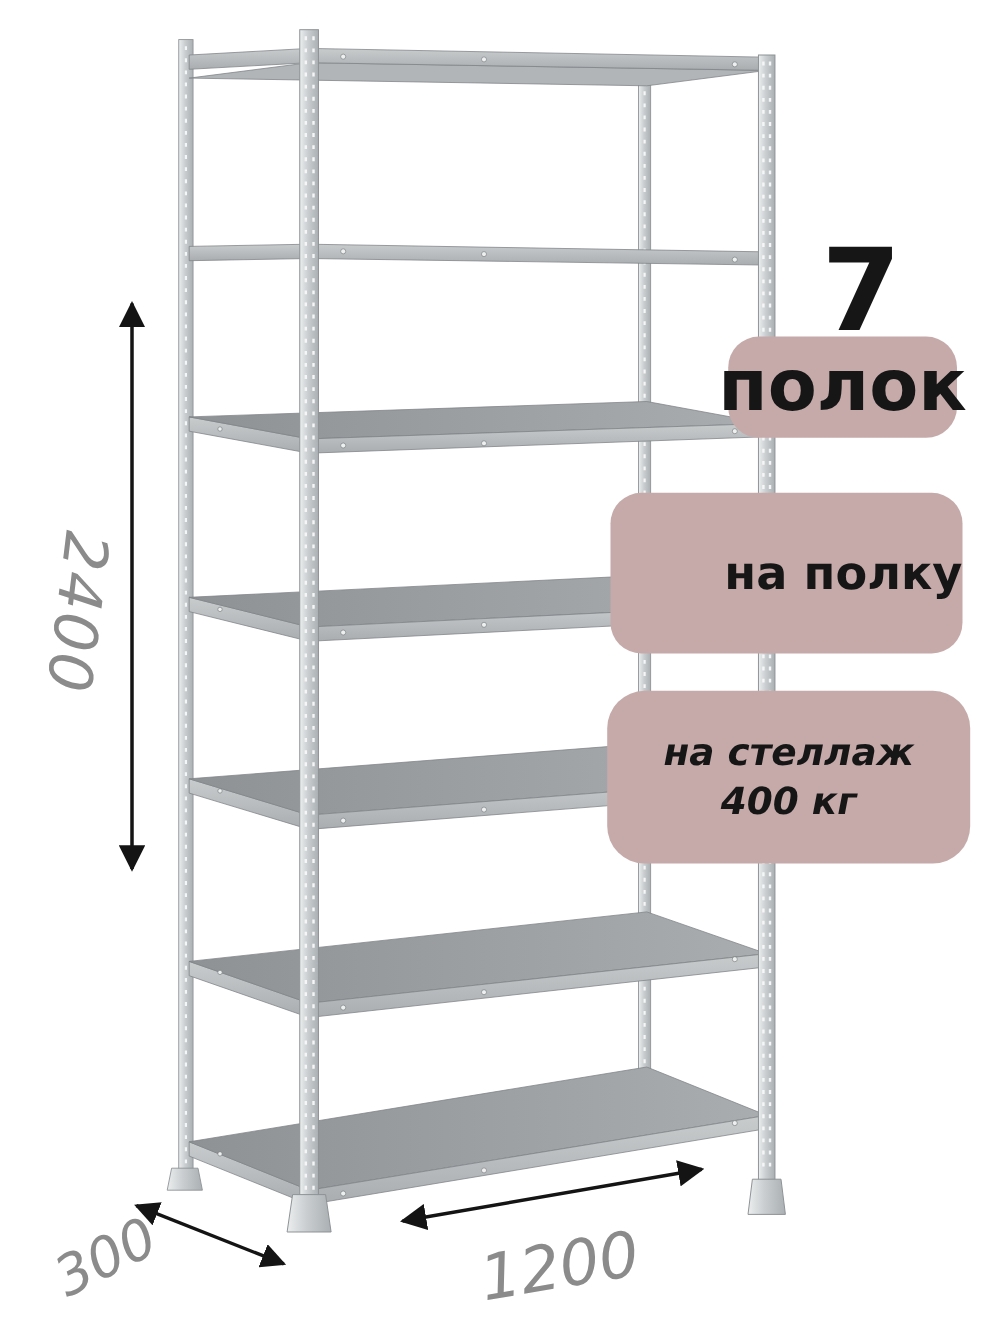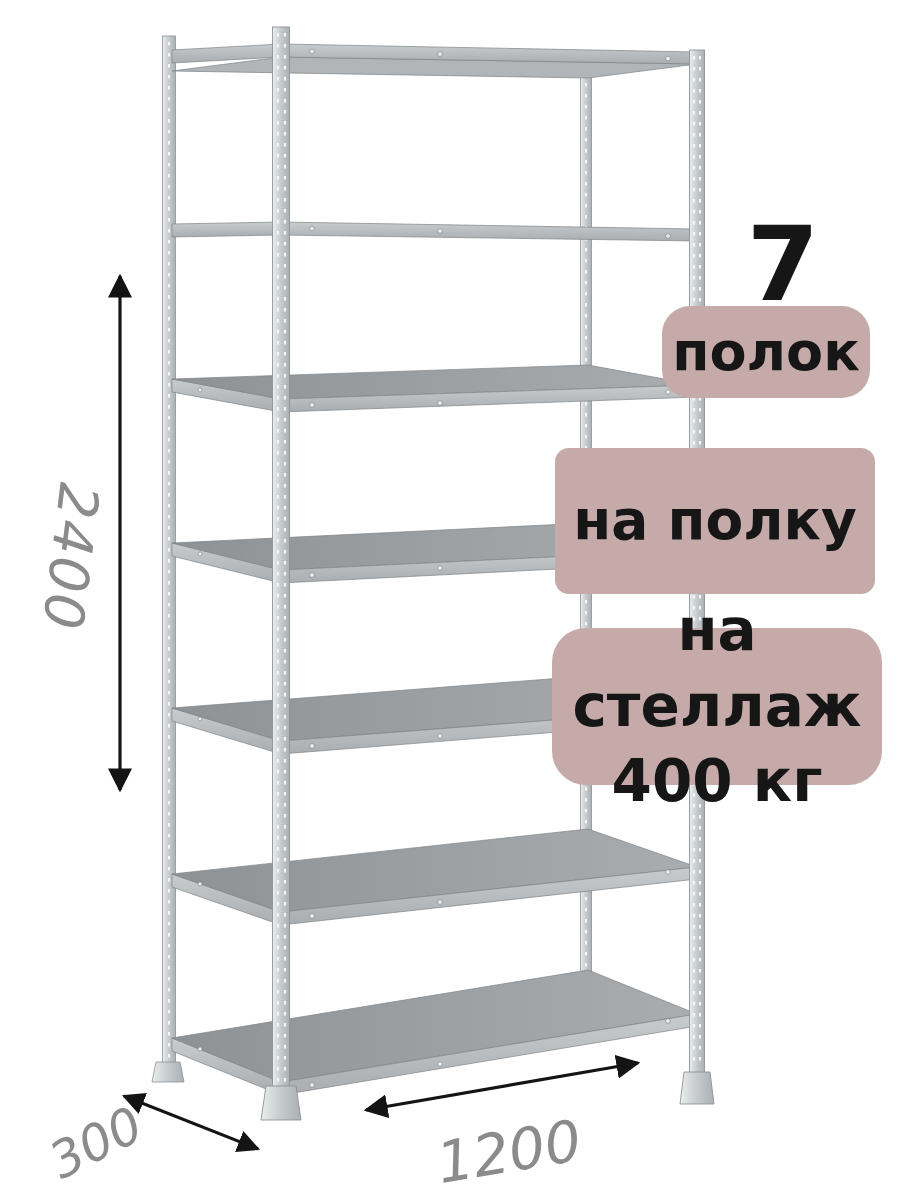--- a/index.html
+++ b/index.html
@@ -11,23 +11,23 @@
   }
   .stage svg{position:absolute;left:0;top:0;}
   .badge{
     position:absolute;
     background:var(--badge-bg,#c6aaaa);
     color:var(--badge-text,#161616);
     display:flex;flex-direction:column;justify-content:center;align-items:center;
     text-align:center;font-weight:bold;
   }
   .badge .badge-line{line-height:1.3;}
-  .badge-shelf-count{left:662px;top:306px;width:208px;height:92px;border-radius:28px;font-size:54px;}
-  .badge-per-shelf{left:555px;top:448px;width:320px;height:146px;border-radius:14px;font-size:55px;}
-  .badge-per-rack{left:552px;top:628px;width:330px;height:157px;border-radius:34px;font-size:58px;}
+  .badge-shelf-count{left:662px;top:306px;width:208px;height:92px;border-radius:28px;font-size:65px;}
+  .badge-per-shelf{left:555px;top:448px;width:320px;height:146px;border-radius:28px;font-size:42px;align-items:flex-end;}
+  .badge-per-rack{left:552px;top:628px;width:330px;height:157px;border-radius:34px;font-size:34px;font-style:italic;}
   .count7{
     position:absolute;left:783px;top:264px;
     transform:translate(-50%,-50%);
     font-size:104px;font-weight:bold;color:var(--badge-text,#141414);line-height:1;
   }
   .dim{
     position:absolute;color:var(--dimension-text,#8b8b8b);
     font-style:italic;font-weight:500;white-space:nowrap;line-height:1;
   }
   .dim-height{left:70px;top:557px;font-size:55px;letter-spacing:2px;transform:translate(-50%,-50%) rotate(97deg);}

